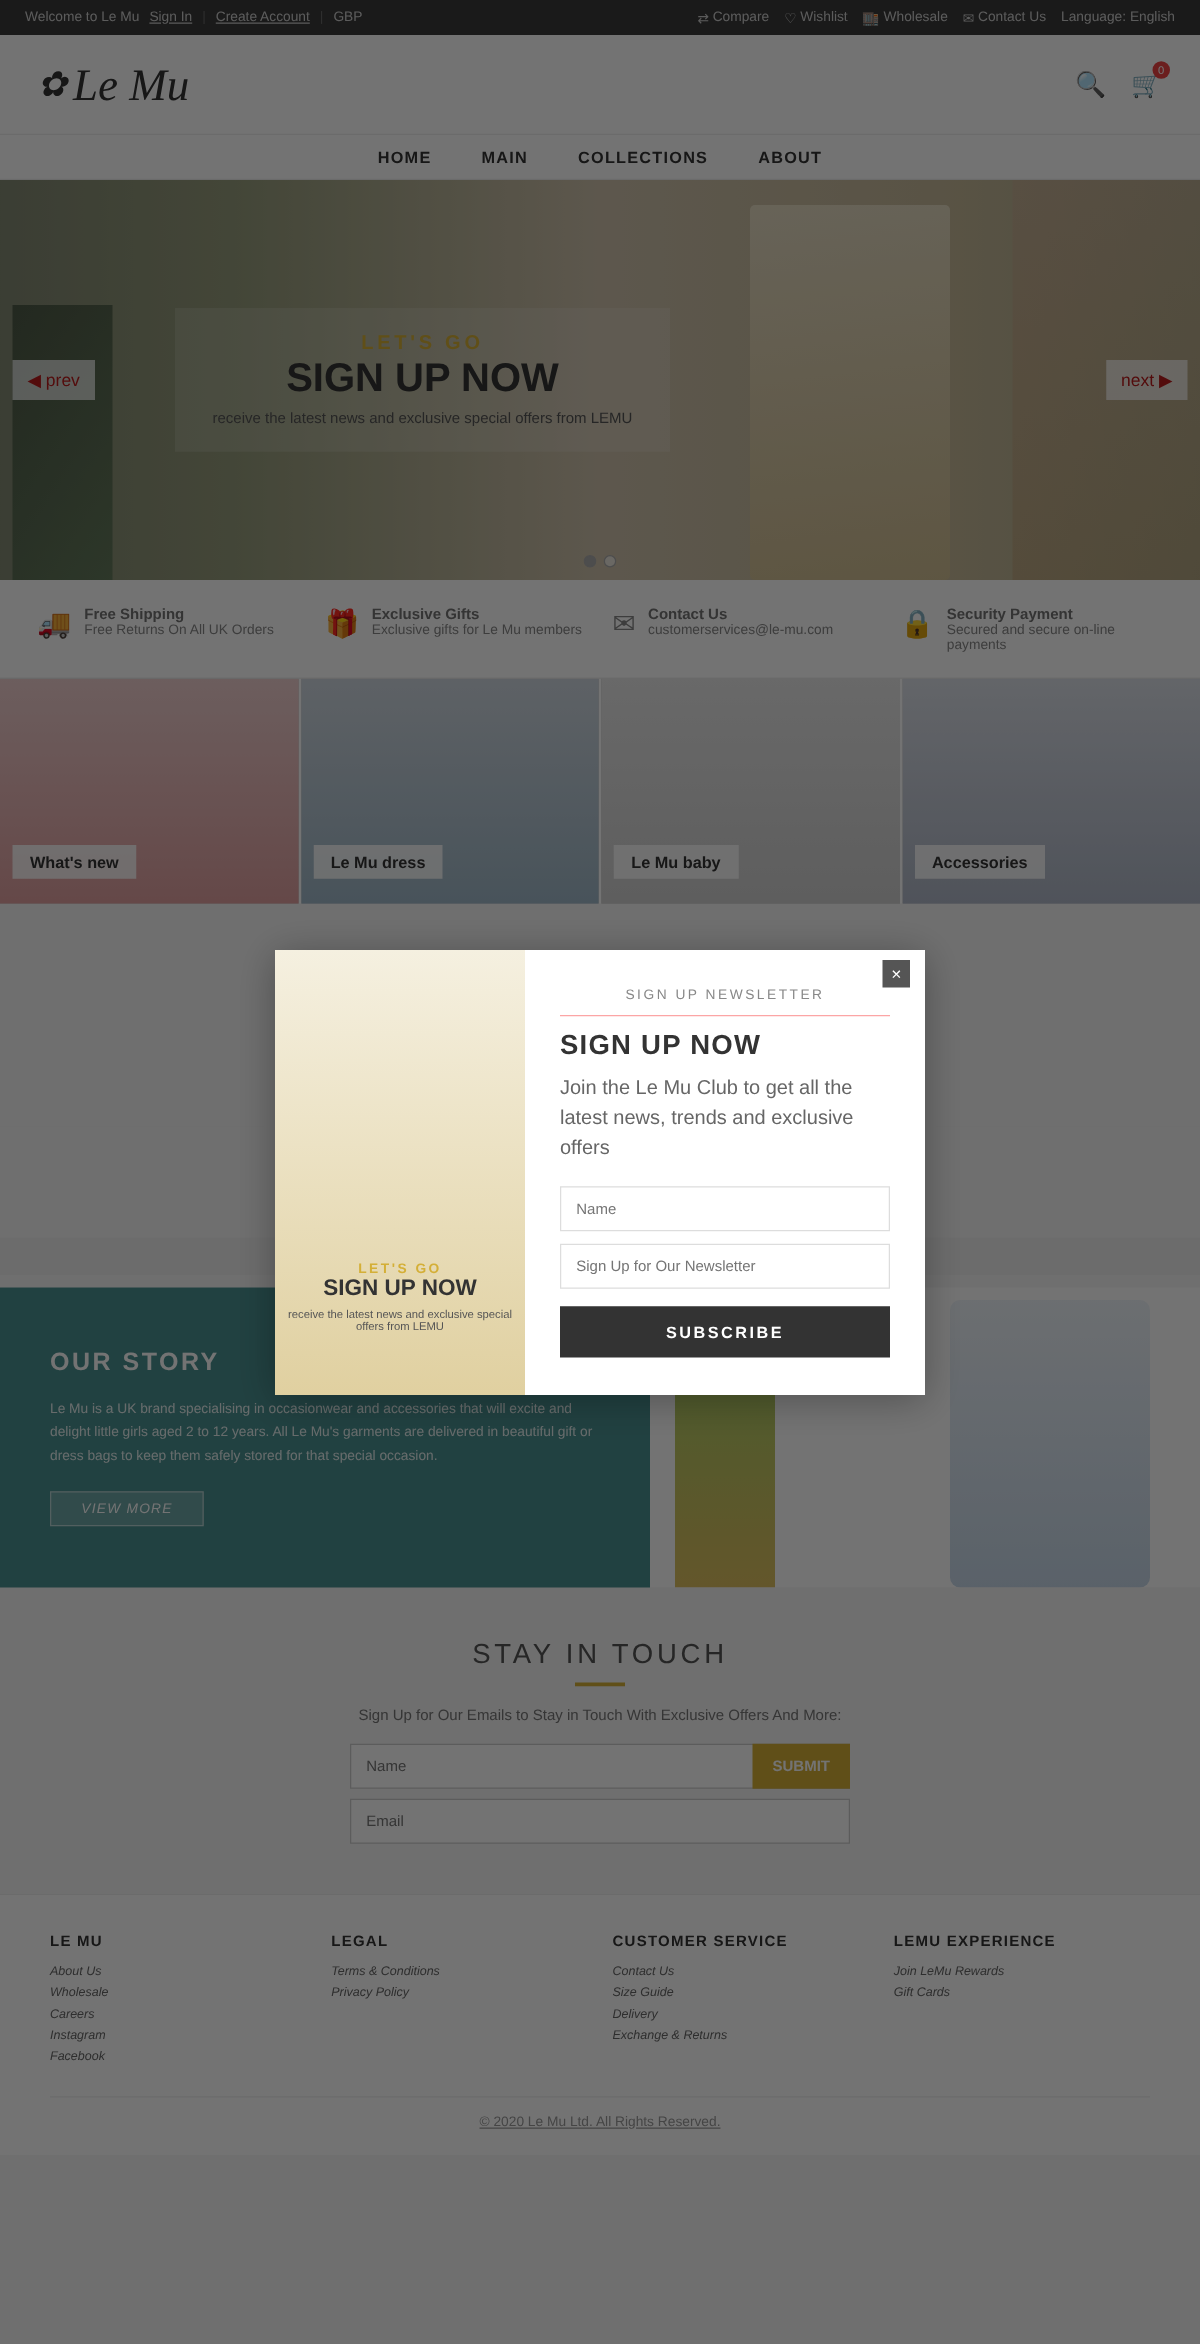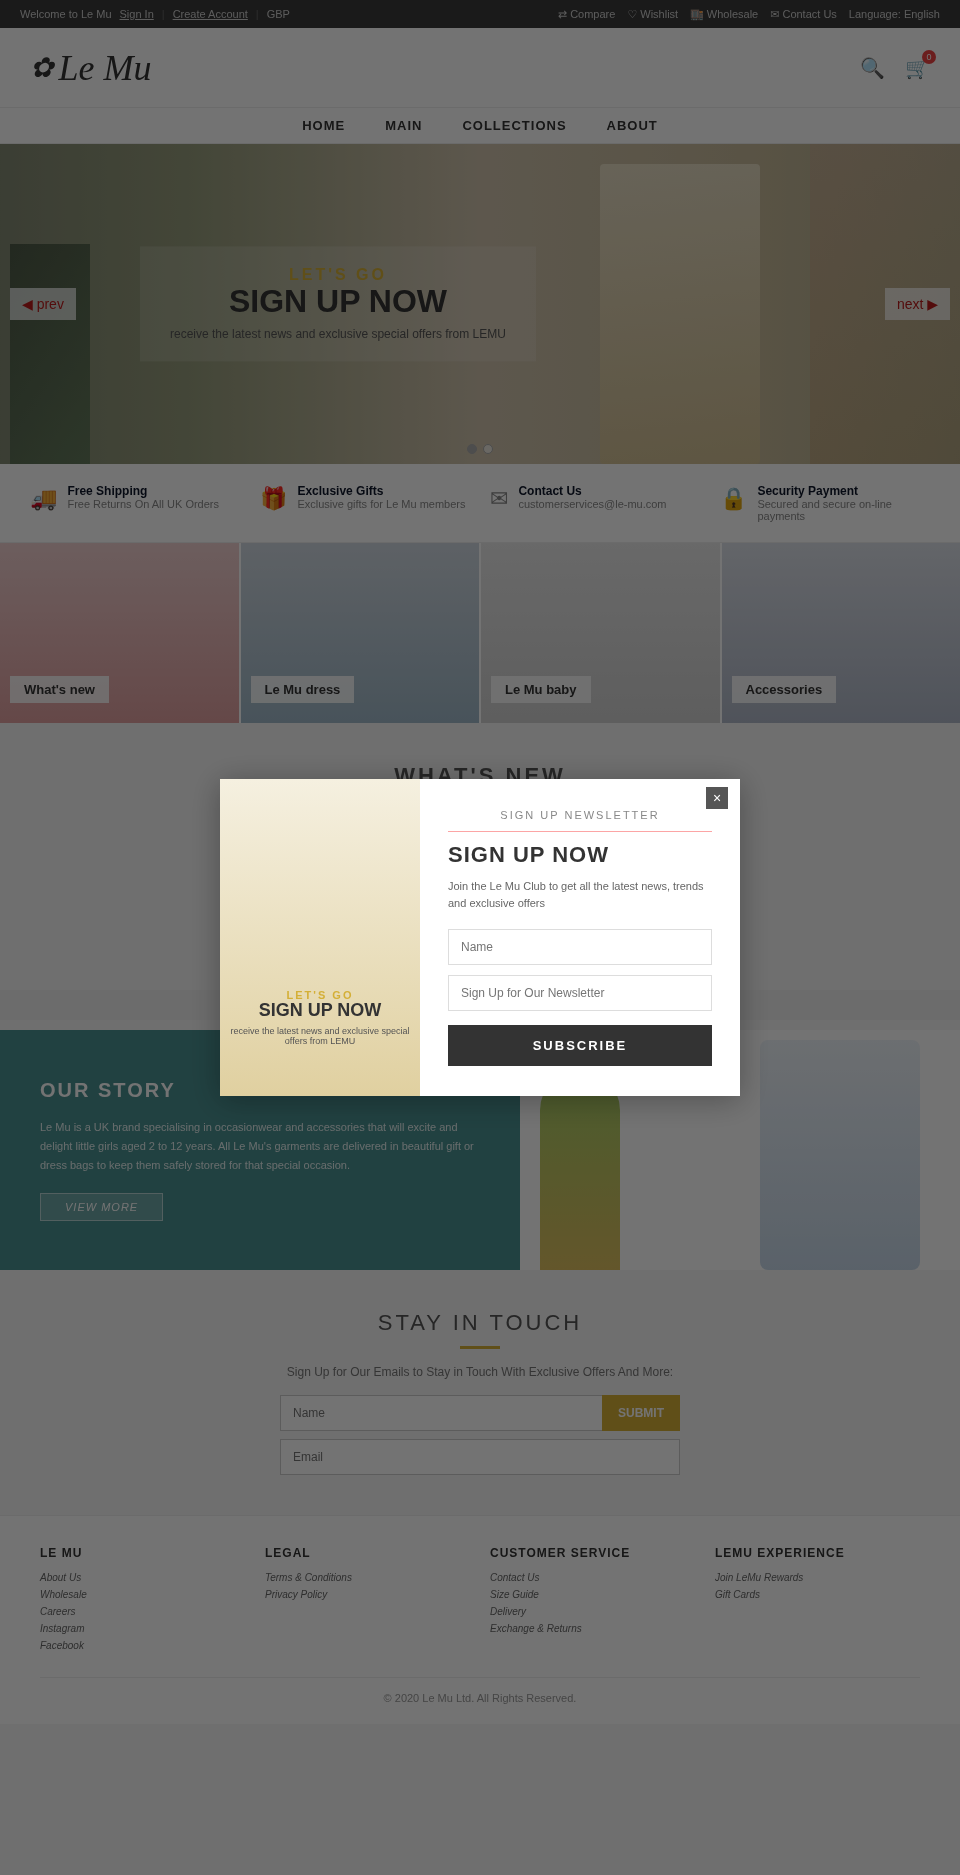--- a/index.html
+++ b/index.html
@@ -154,21 +154,21 @@
       gap: 20px;
       border-bottom: 1px solid #eee;
     }
     .feature-item {
       display: flex;
       align-items: flex-start;
       gap: 10px;
       flex: 1;
     }
     .feature-icon { font-size: 22px; color: #888; margin-top: 2px; }
-    .feature-title { font-size: 12px; font-weight: 700; color: #0f172a; }
+    .feature-title { font-size: 12px; font-weight: 700; color: #737373; }
     .feature-sub { font-size: 11px; color: #888; }
 
     
     .category-grid {
       display: flex;
       height: 180px;
       background: #ccc;
     }
     .cat-item {
       flex: 1;
@@ -327,20 +327,21 @@
     }
     .footer-col { flex: 1; }
     .footer-col h4 { font-size: 12px; font-weight: 700; letter-spacing: 1px; color: #333; margin-bottom: 12px; text-transform: uppercase; }
     .footer-col a { display: block; font-size: 10px; color: #666; text-decoration: none; margin-bottom: 6px; font-style: italic; }
     .footer-bottom {
       text-align: center;
       font-size: 11px;
       color: #999;
       border-top: 1px solid #eee;
       padding-top: 14px;
+      text-decoration: underline;
     }
 
     
     .modal-overlay {
       position: fixed;
       inset: 0;
       background: rgba(0,0,0,0.55);
       z-index: 100;
       display: flex;
       align-items: center;
@@ -402,21 +403,21 @@
       text-align: center;
     }
     .modal-title {
       font-size: 22px;
       font-weight: 700;
       color: #333;
       text-transform: uppercase;
       letter-spacing: 1px;
       margin-bottom: 10px;
     }
-    .modal-desc { font-size: 11px; color: #666; margin-bottom: 18px; line-height: 1.5; }
+    .modal-desc { font-size: 16px; color: #666; margin-bottom: 18px; line-height: 1.5; }
     .modal-input {
       width: 100%;
       padding: 10px 12px;
       border: 1px solid #ddd;
       font-size: 12px;
       margin-bottom: 10px;
       color: #333;
     }
     .modal-btn {
       width: 100%;

